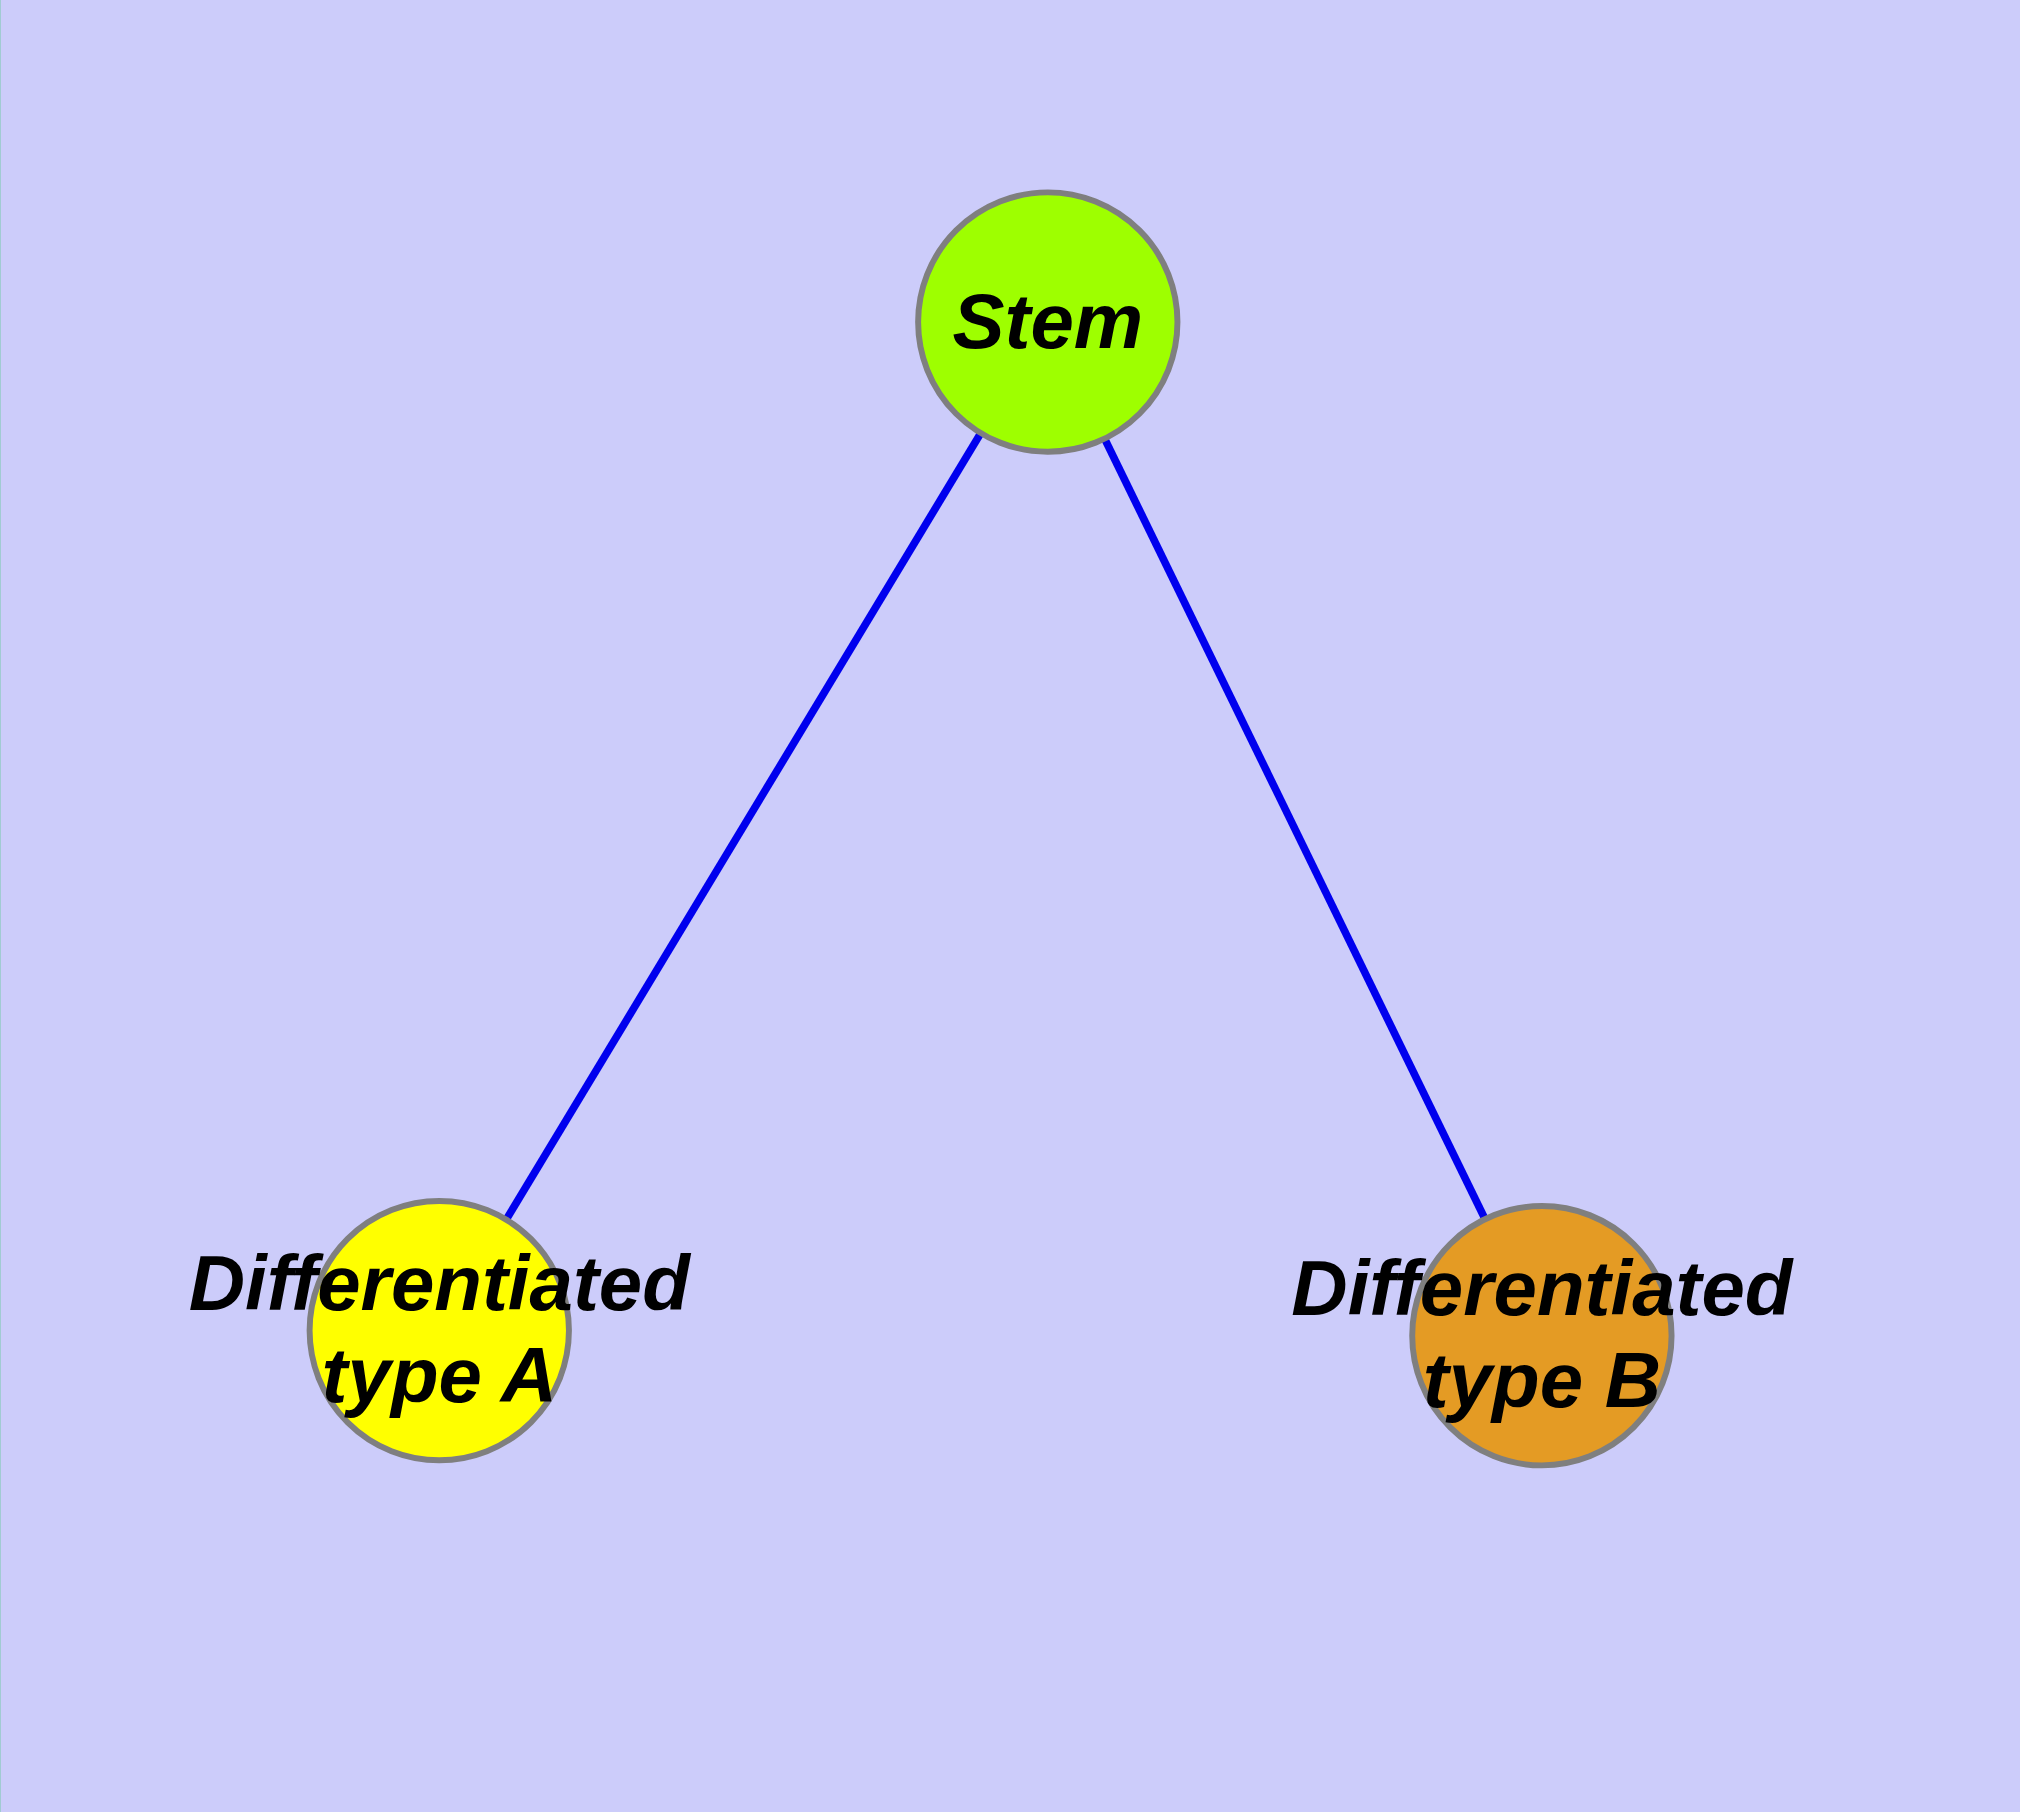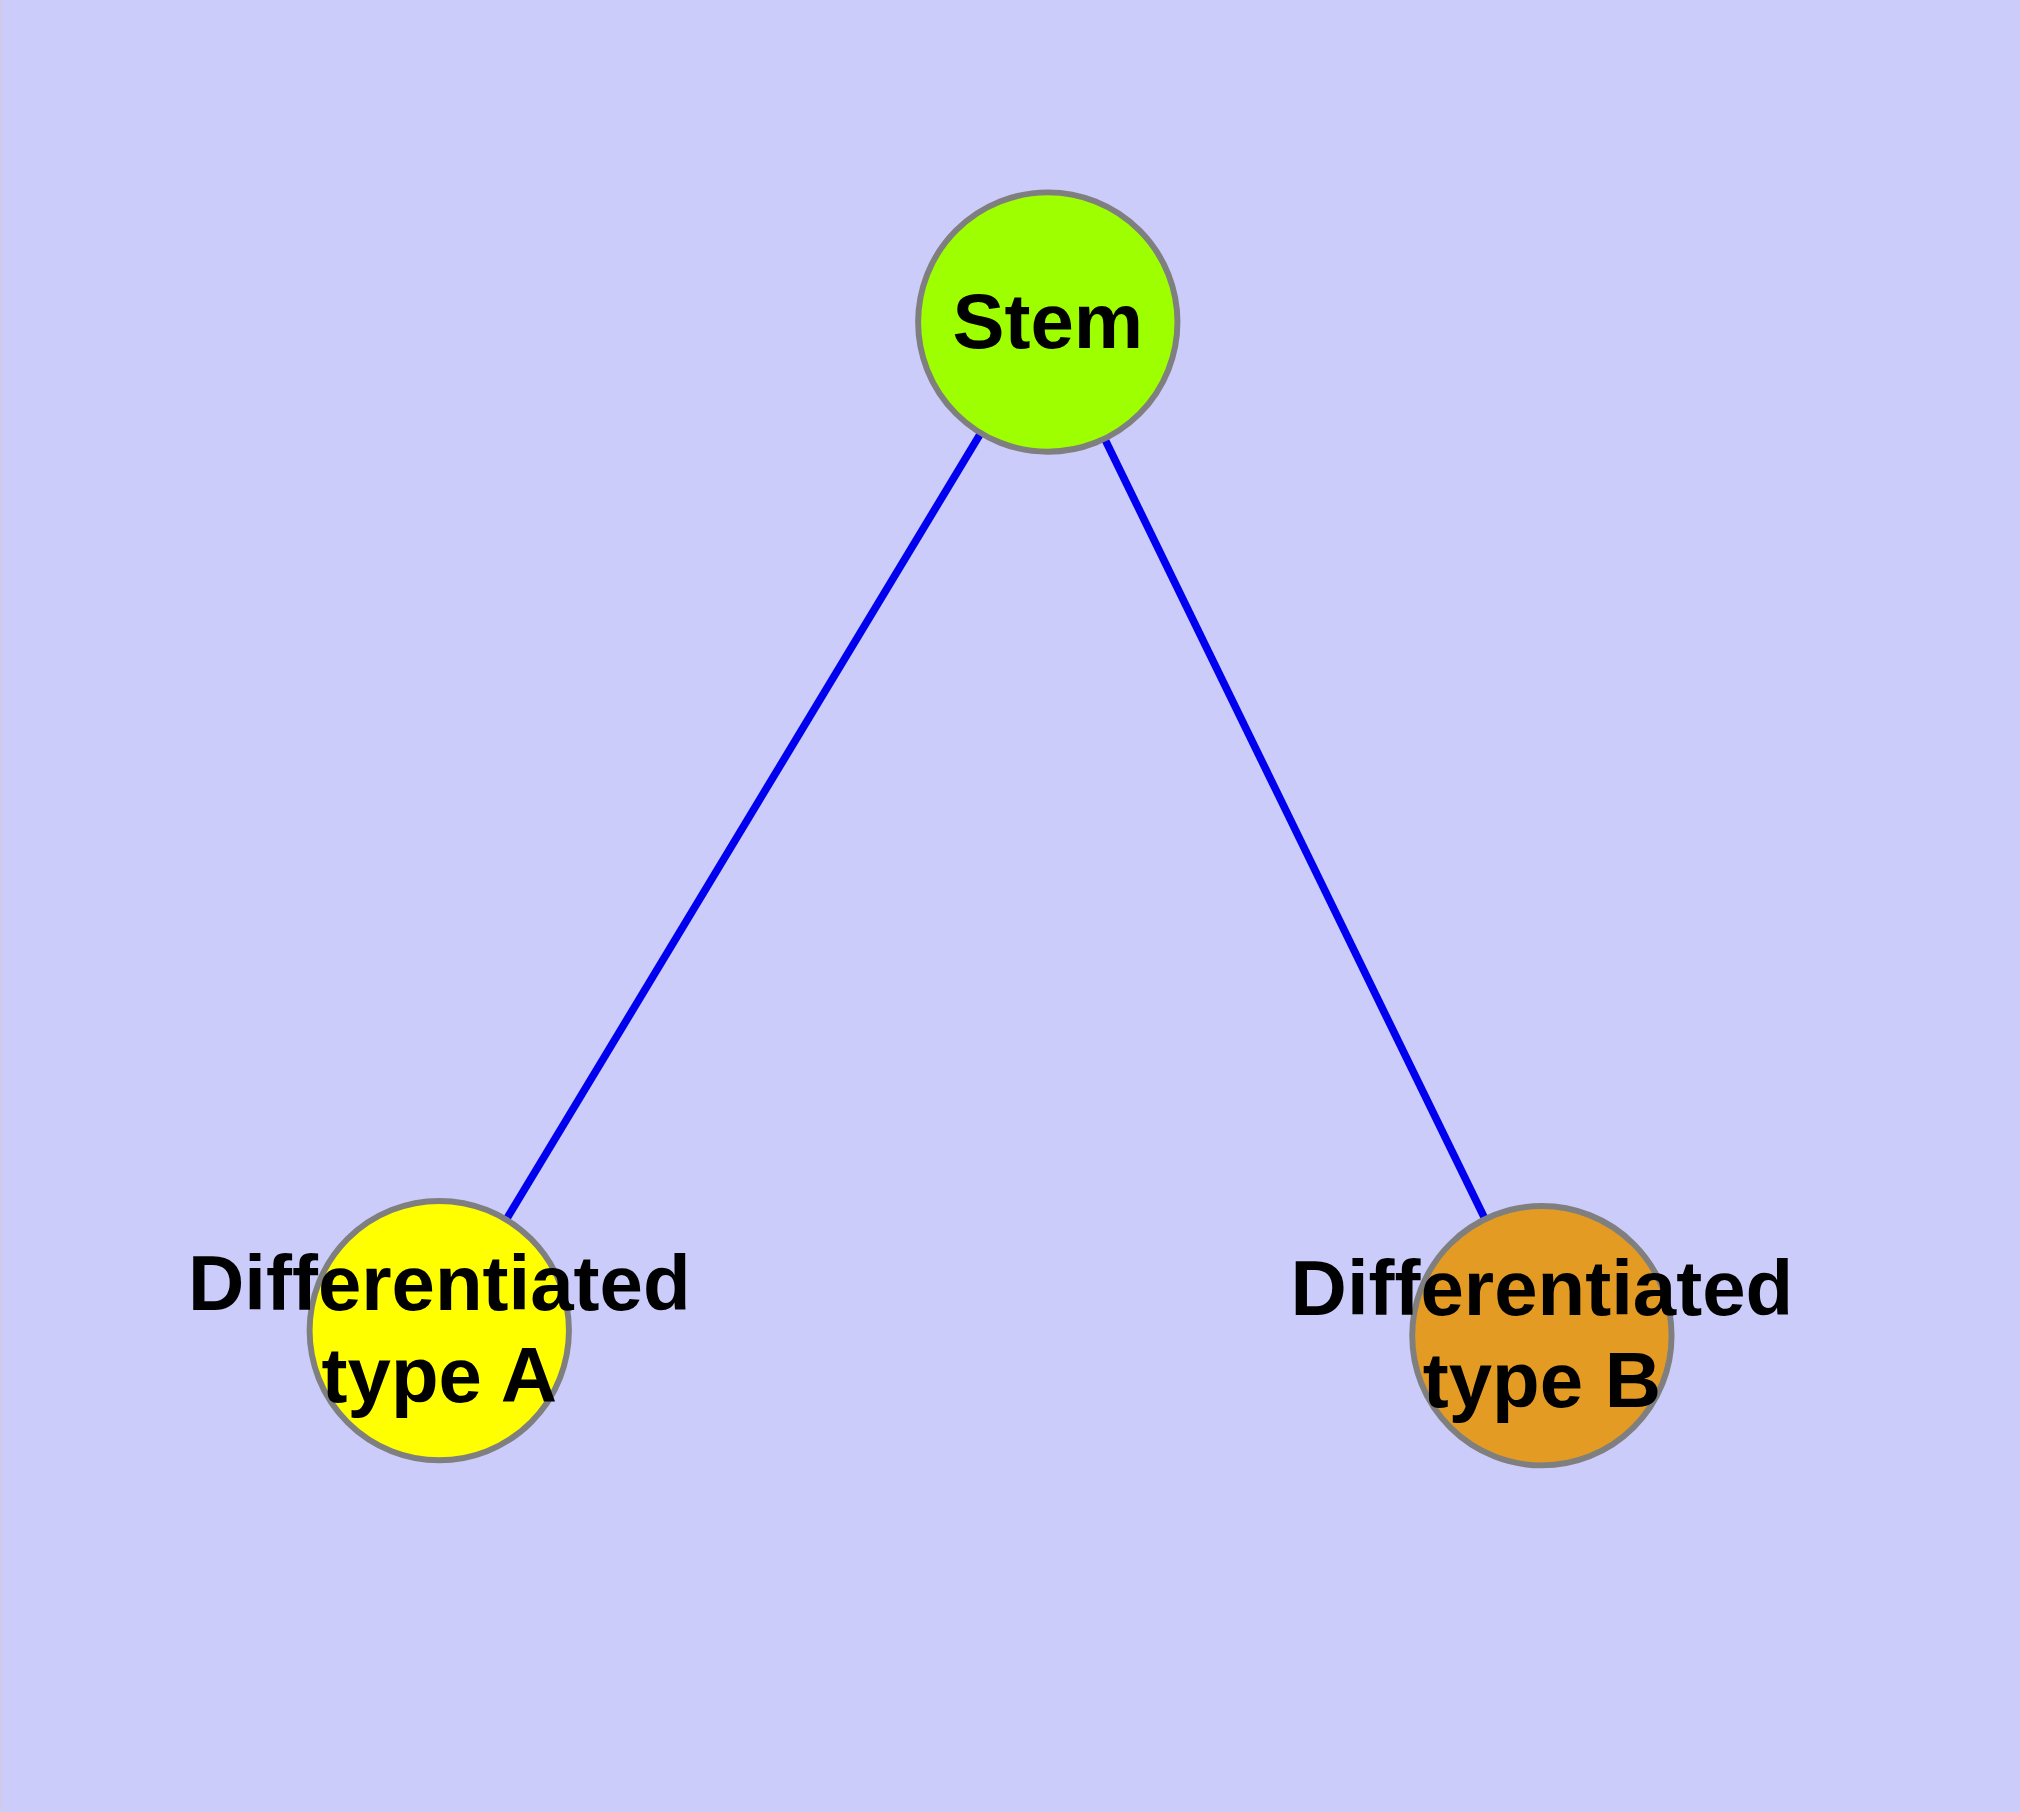--- a/index.html
+++ b/index.html
@@ -31,21 +31,21 @@
     fill: #000000;
     text-anchor: middle;
     dominant-baseline: auto;
     paint-order: normal;
     white-space: pre;
   }
 </style>
 </head>
 <body>
 
-<div id="canvas" style="width: 2021px; height: 1812px; background: #fdba74;">
+<div id="canvas" style="width: 2021px; height: 1812px; background: #22c55e; font-style: italic;">
   <svg id="graph-svg" viewBox="0 0 2384 2138" style="width: 2021px; height: 1812px;">
 
     <rect x="0" y="0" width="2384" height="2138" fill="#ccccfa"></rect>
 
     <g>
       <line class="graph-edge" x1="1236" y1="380" x2="518" y2="1570" stroke="#0000ee" stroke-width="9" stroke-linecap="butt"></line>
       <line class="graph-edge" x1="1236" y1="380" x2="1819" y2="1576" stroke="#0000ee" stroke-width="9" stroke-linecap="butt"></line>
     </g>
 
     <g>

